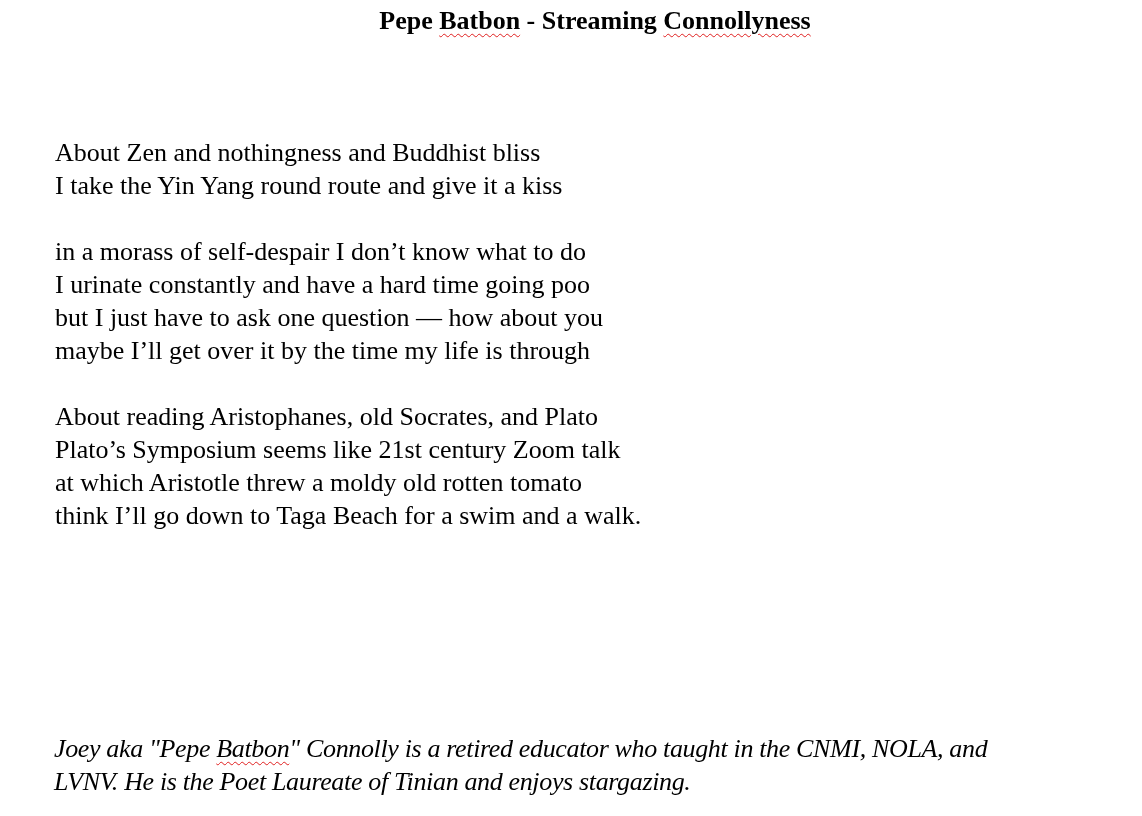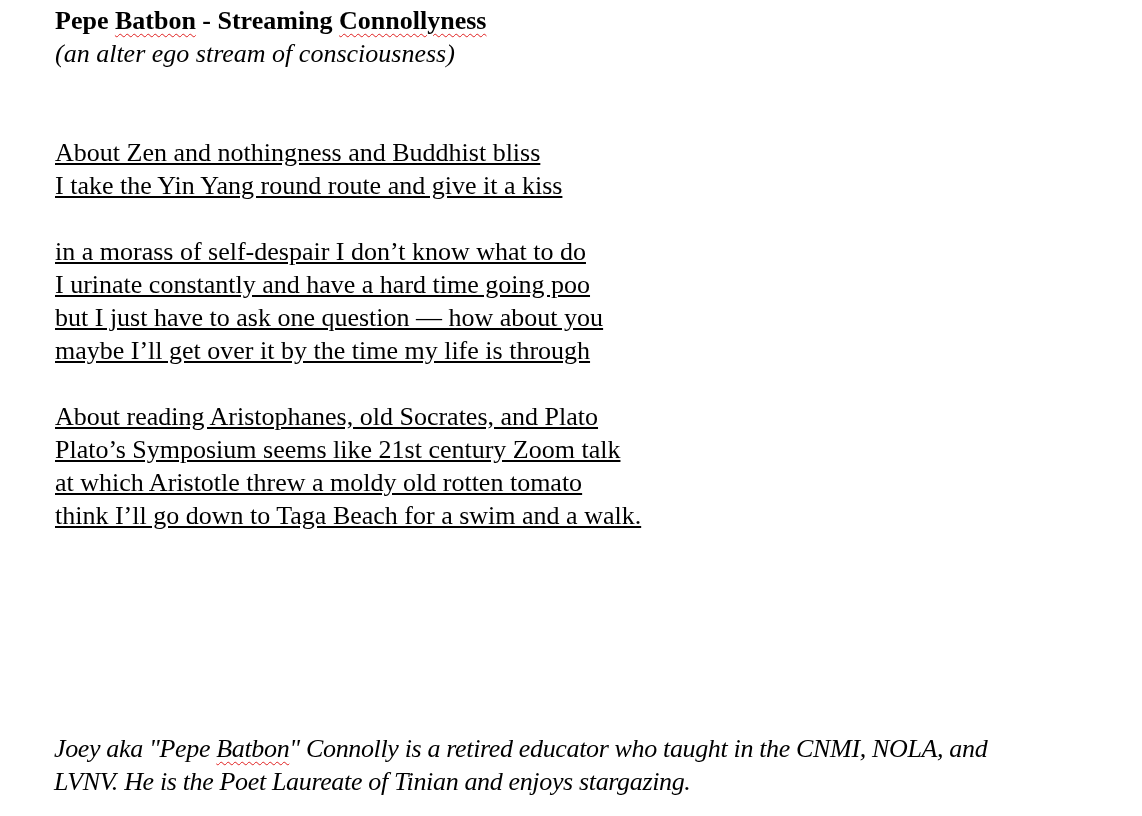--- a/index.html
+++ b/index.html
@@ -20,41 +20,41 @@
       left: 55px;
       top: 4px;
       width: 1080px;
     }
     .title {
       font-size: 26px;
       font-weight: bold;
       line-height: 33px;
       margin: 0;
       white-space: nowrap;
+      text-align: center;
     }
     .subtitle {
       font-size: 26px;
       font-style: italic;
       line-height: 33px;
       margin: 0;
       white-space: nowrap;
     }
     .spell {
       text-decoration: underline wavy #e02020;
       text-decoration-thickness: 1px;
       text-underline-offset: 4px;
     }
     .poem {
       position: absolute;
       left: 0;
       top: 132px;
     }
     .stanza {
       margin: 0 0 33px 0;
-      text-decoration: underline;
     }
     .line {
       font-size: 26px;
       line-height: 33px;
       white-space: nowrap;
       display: block;
     }
     .bio {
       position: absolute;
       left: -1px;
@@ -68,21 +68,20 @@
     .bio-line {
       display: block;
       white-space: nowrap;
     }
   </style>
 </head>
 <body>
 
 <div class="page">
   <p class="title"><span>Pepe </span><span class="spell">Batbon</span><span> - Streaming </span><span class="spell">Connollyness</span></p>
-  <p class="subtitle">(an alter ego stream of consciousness)</p>
 
   <div class="poem">
     <div class="stanza">
       <span class="line">About Zen and nothingness and Buddhist bliss</span>
       <span class="line">I take the Yin Yang round route and give it a kiss</span>
     </div>
     <div class="stanza">
       <span class="line">in a morass of self-despair I don’t know what to do</span>
       <span class="line">I urinate constantly and have a hard time going poo</span>
       <span class="line">but I just have to ask one question — how about you</span>

